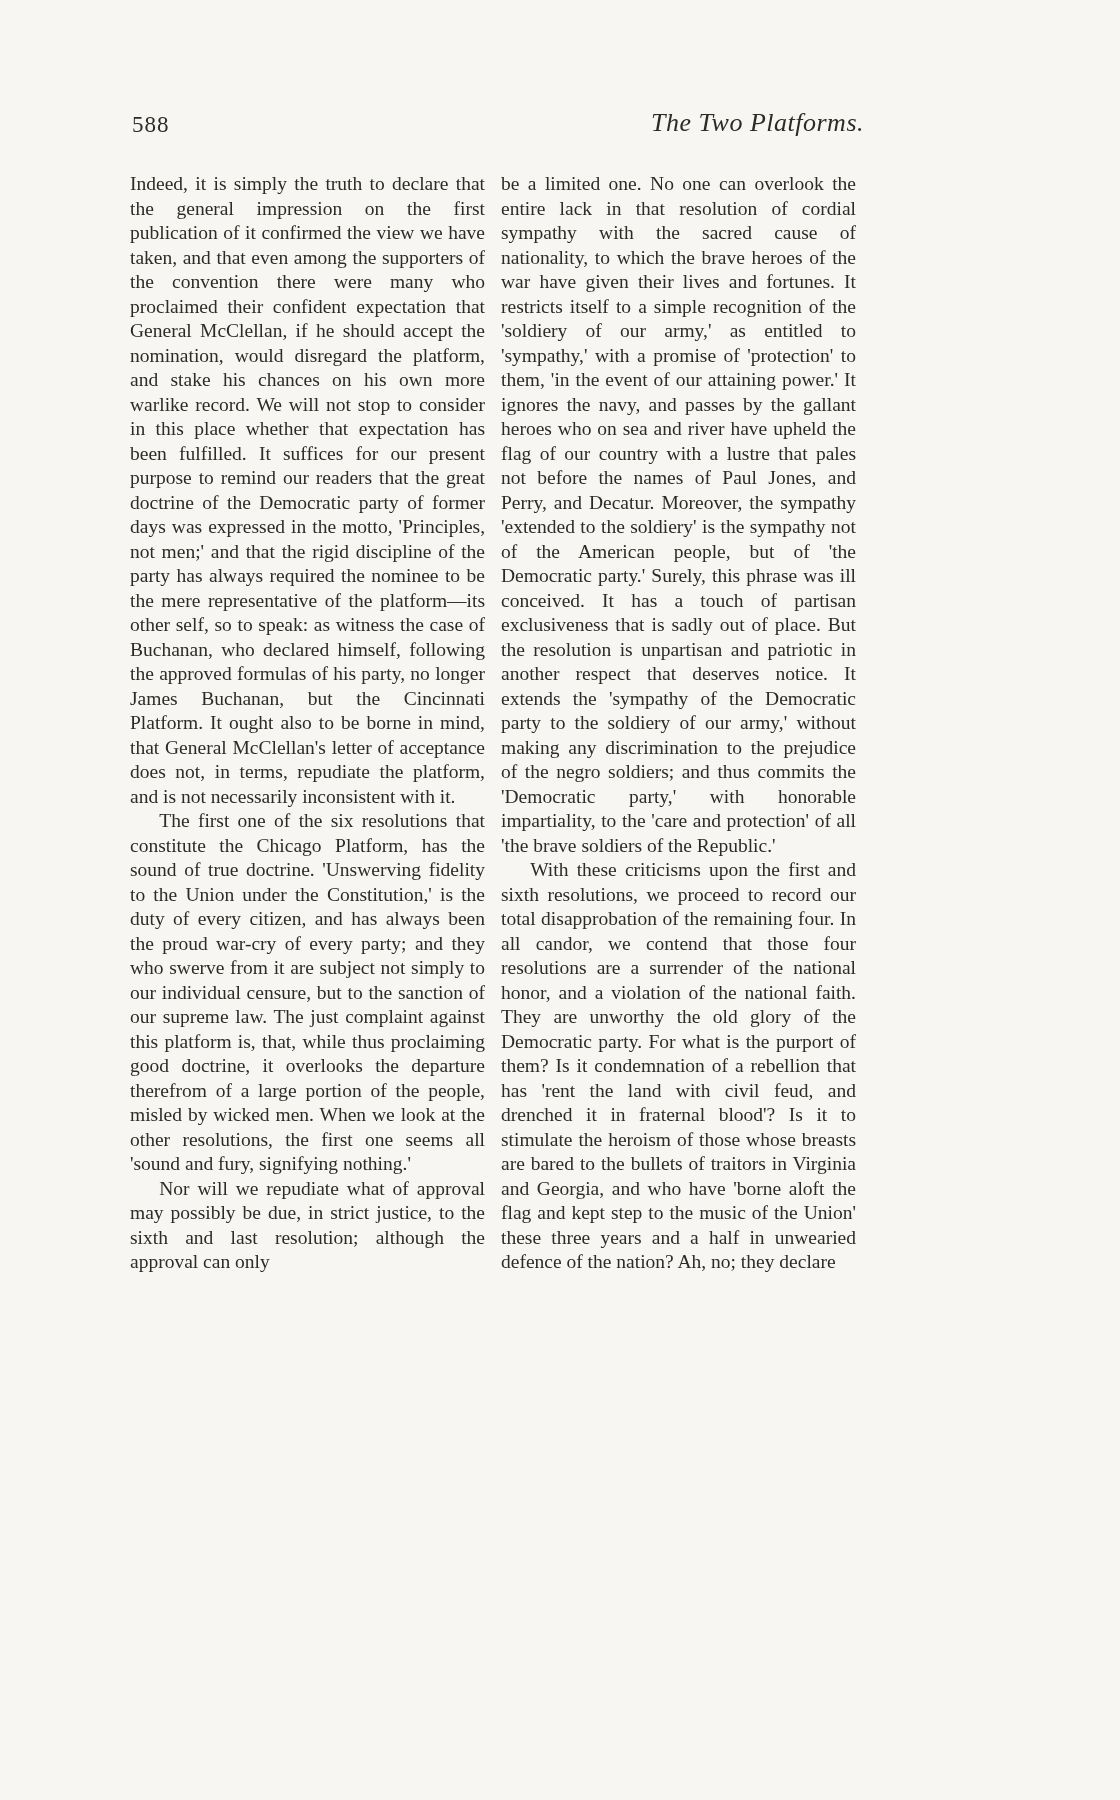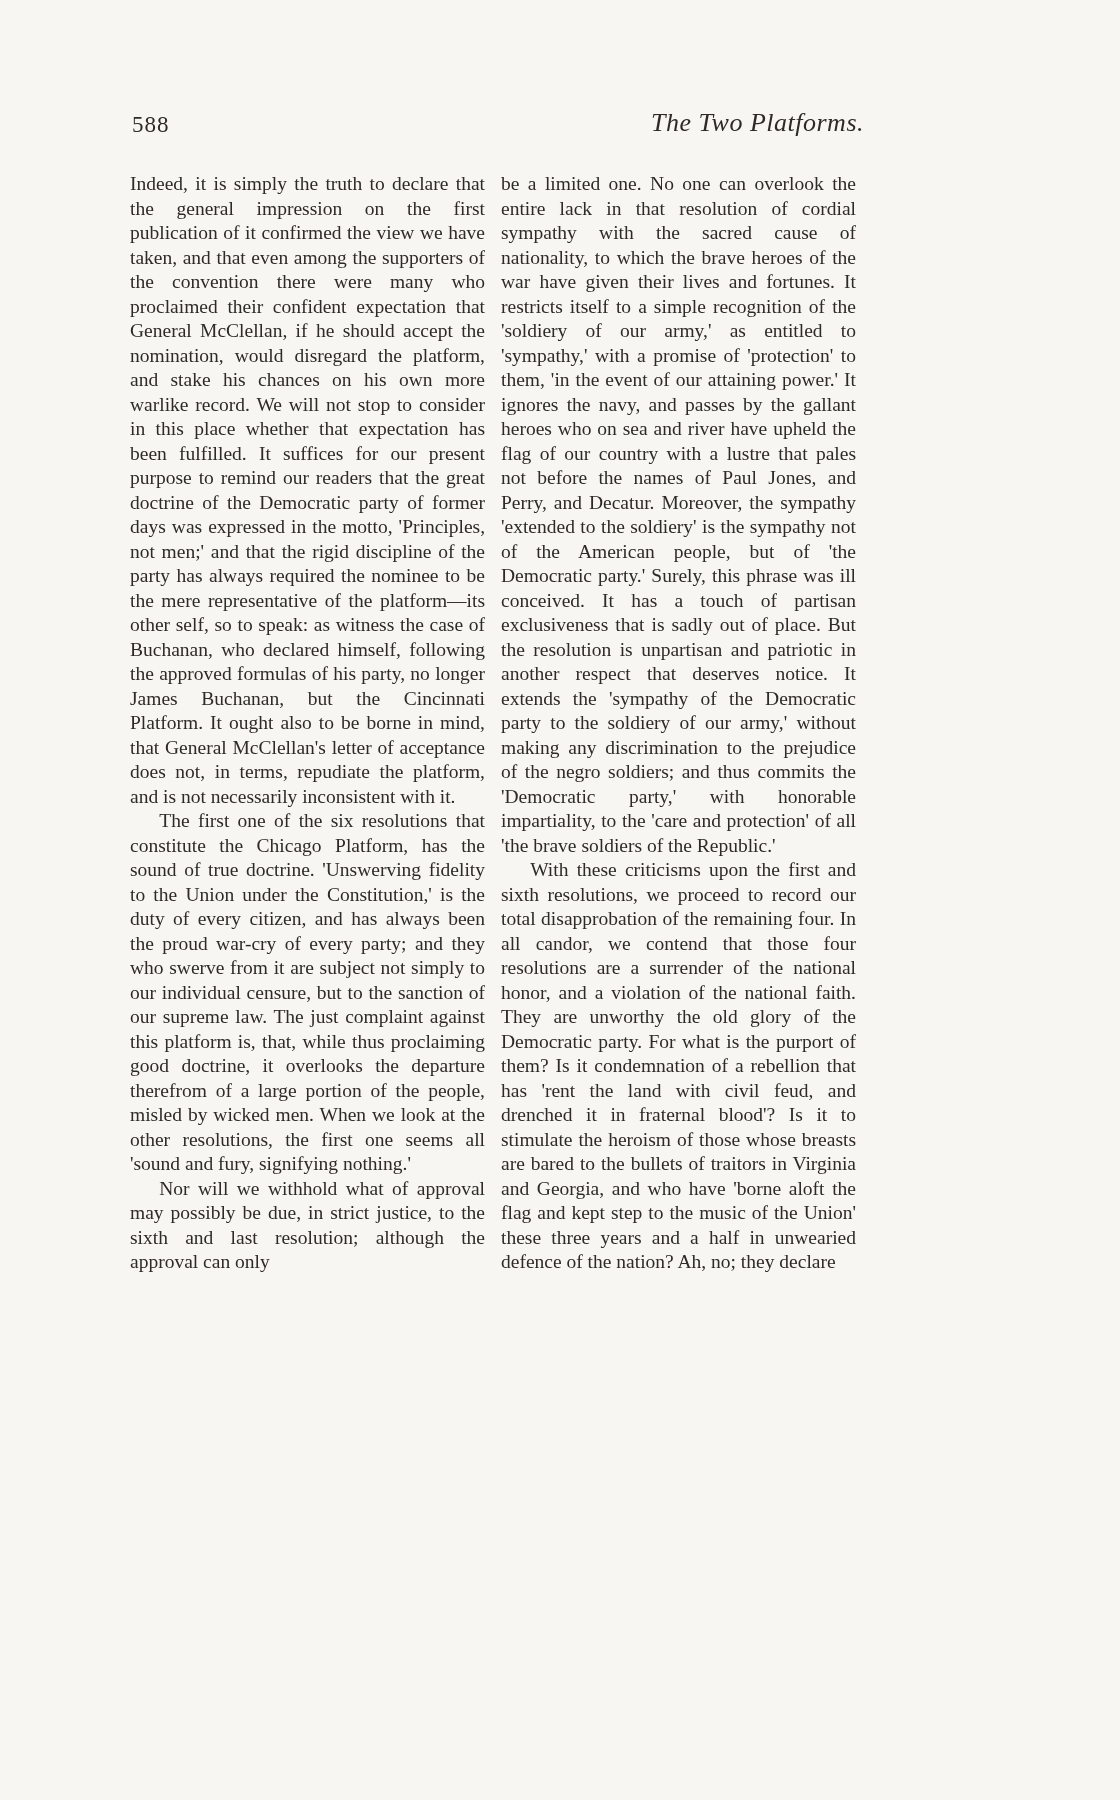--- a/index.html
+++ b/index.html
@@ -75,21 +75,21 @@
       <div class="page-title">The Two Platforms.</div>
     </div>
 
     <div class="rule-space"></div>
 
     <div class="columns">
 
       <div class="col">
         <p>Indeed, it is simply the truth to declare that the general impression on the first publication of it confirmed the view we have taken, and that even among the supporters of the convention there were many who proclaimed their confident expectation that General McClellan, if he should accept the nomination, would disregard the platform, and stake his chances on his own more warlike record. We will not stop to consider in this place whether that expectation has been fulfilled. It suffices for our present purpose to remind our readers that the great doctrine of the Democratic party of former days was expressed in the motto, 'Principles, not men;' and that the rigid discipline of the party has always required the nominee to be the mere representative of the platform—its other self, so to speak: as witness the case of Buchanan, who declared himself, following the approved formulas of his party, no longer James Buchanan, but the Cincinnati Platform. It ought also to be borne in mind, that General McClellan's letter of acceptance does not, in terms, repudiate the platform, and is not necessarily inconsistent with it.</p>
         <p class="indent">The first one of the six resolutions that constitute the Chicago Platform, has the sound of true doctrine. 'Unswerving fidelity to the Union under the Constitution,' is the duty of every citizen, and has always been the proud war-cry of every party; and they who swerve from it are subject not simply to our individual censure, but to the sanction of our supreme law. The just complaint against this platform is, that, while thus proclaiming good doctrine, it overlooks the departure therefrom of a large portion of the people, misled by wicked men. When we look at the other resolutions, the first one seems all 'sound and fury, signifying nothing.'</p>
-        <p class="indent">Nor will we withhold what of approval may possibly be due, in strict justice, to the sixth and last resolution; although the approval can only</p>
+        <p class="indent">Nor will we repudiate what of approval may possibly be due, in strict justice, to the sixth and last resolution; although the approval can only</p>
       </div>
 
       <div class="col">
         <p>be a limited one. No one can overlook the entire lack in that resolution of cordial sympathy with the sacred cause of nationality, to which the brave heroes of the war have given their lives and fortunes. It restricts itself to a simple recognition of the 'soldiery of our army,' as entitled to 'sympathy,' with a promise of 'protection' to them, 'in the event of our attaining power.' It ignores the navy, and passes by the gallant heroes who on sea and river have upheld the flag of our country with a lustre that pales not before the names of Paul Jones, and Perry, and Decatur. Moreover, the sympathy 'extended to the soldiery' is the sympathy not of the American people, but of 'the Democratic party.' Surely, this phrase was ill conceived. It has a touch of partisan exclusiveness that is sadly out of place. But the resolution is unpartisan and patriotic in another respect that deserves notice. It extends the 'sympathy of the Democratic party to the soldiery of our army,' without making any discrimination to the prejudice of the negro soldiers; and thus commits the 'Democratic party,' with honorable impartiality, to the 'care and protection' of all 'the brave soldiers of the Republic.'</p>
         <p class="indent">With these criticisms upon the first and sixth resolutions, we proceed to record our total disapprobation of the remaining four. In all candor, we contend that those four resolutions are a surrender of the national honor, and a violation of the national faith. They are unworthy the old glory of the Democratic party. For what is the purport of them? Is it condemnation of a rebellion that has 'rent the land with civil feud, and drenched it in fraternal blood'? Is it to stimulate the heroism of those whose breasts are bared to the bullets of traitors in Virginia and Georgia, and who have 'borne aloft the flag and kept step to the music of the Union' these three years and a half in unwearied defence of the nation? Ah, no; they declare</p>
       </div>
 
     </div>
   </div>
 </div>

